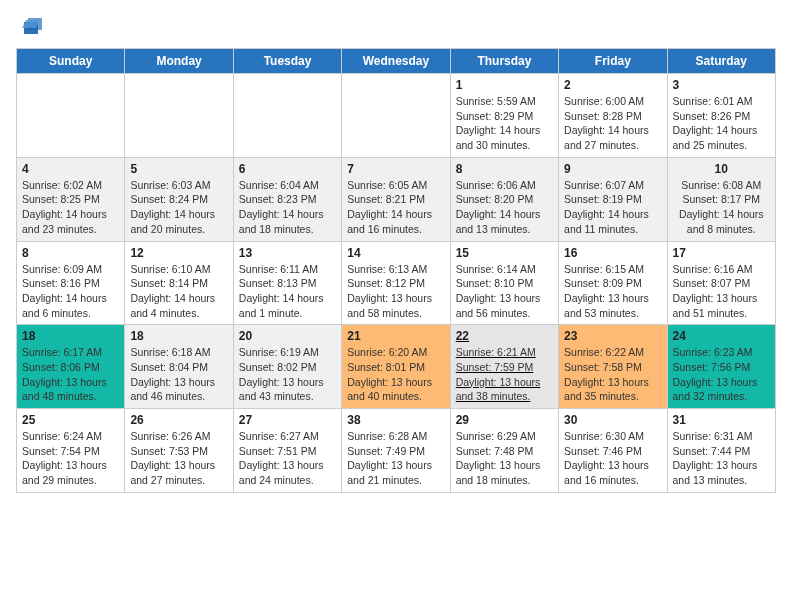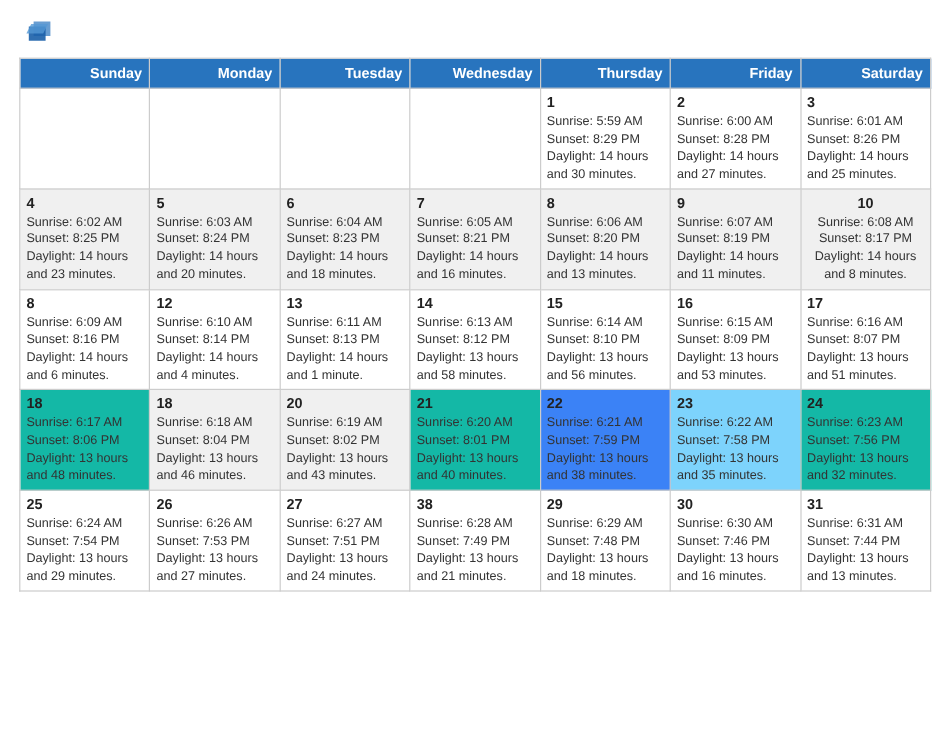--- a/index.html
+++ b/index.html
@@ -54,21 +54,21 @@
       color: #444;
     }
     .calendar {
       width: 100%;
       border-collapse: collapse;
       font-size: 11px;
     }
     .calendar th {
       background-color: #2874be;
       color: #fff;
-      text-align: right;
+      text-align: center;
       padding: 5px 6px;
       font-size: 12px;
       font-weight: bold;
       border: 1px solid #ccc;
     }
     .calendar td {
       border: 1px solid #ccc;
       vertical-align: top;
       padding: 4px 5px;
       width: calc(100% / 7);
@@ -211,29 +211,29 @@
           <div class="day-info">Sunrise: 6:17 AM<br>Sunset: 8:06 PM<br>Daylight: 13 hours and 48 minutes.</div>
         </td>
         <td style="background: rgb(240, 240, 240);">
           <div class="day-number">18</div>
           <div class="day-info">Sunrise: 6:18 AM<br>Sunset: 8:04 PM<br>Daylight: 13 hours and 46 minutes.</div>
         </td>
         <td style="background: rgb(240, 240, 240);">
           <div class="day-number">20</div>
           <div class="day-info">Sunrise: 6:19 AM<br>Sunset: 8:02 PM<br>Daylight: 13 hours and 43 minutes.</div>
         </td>
-        <td style="background: #14b8a6;">
+        <td style="background: #fdba74;">
           <div class="day-number">21</div>
           <div class="day-info">Sunrise: 6:20 AM<br>Sunset: 8:01 PM<br>Daylight: 13 hours and 40 minutes.</div>
         </td>
-        <td style="background: #3b82f6;">
+        <td style="background: #e5e5e5; text-decoration: underline;">
           <div class="day-number">22</div>
           <div class="day-info">Sunrise: 6:21 AM<br>Sunset: 7:59 PM<br>Daylight: 13 hours and 38 minutes.</div>
         </td>
-        <td style="background: #7dd3fc;">
+        <td style="background: #fdba74;">
           <div class="day-number">23</div>
           <div class="day-info">Sunrise: 6:22 AM<br>Sunset: 7:58 PM<br>Daylight: 13 hours and 35 minutes.</div>
         </td>
         <td style="background: #14b8a6;">
           <div class="day-number">24</div>
           <div class="day-info">Sunrise: 6:23 AM<br>Sunset: 7:56 PM<br>Daylight: 13 hours and 32 minutes.</div>
         </td>
       </tr>
       <tr>
         <td>

